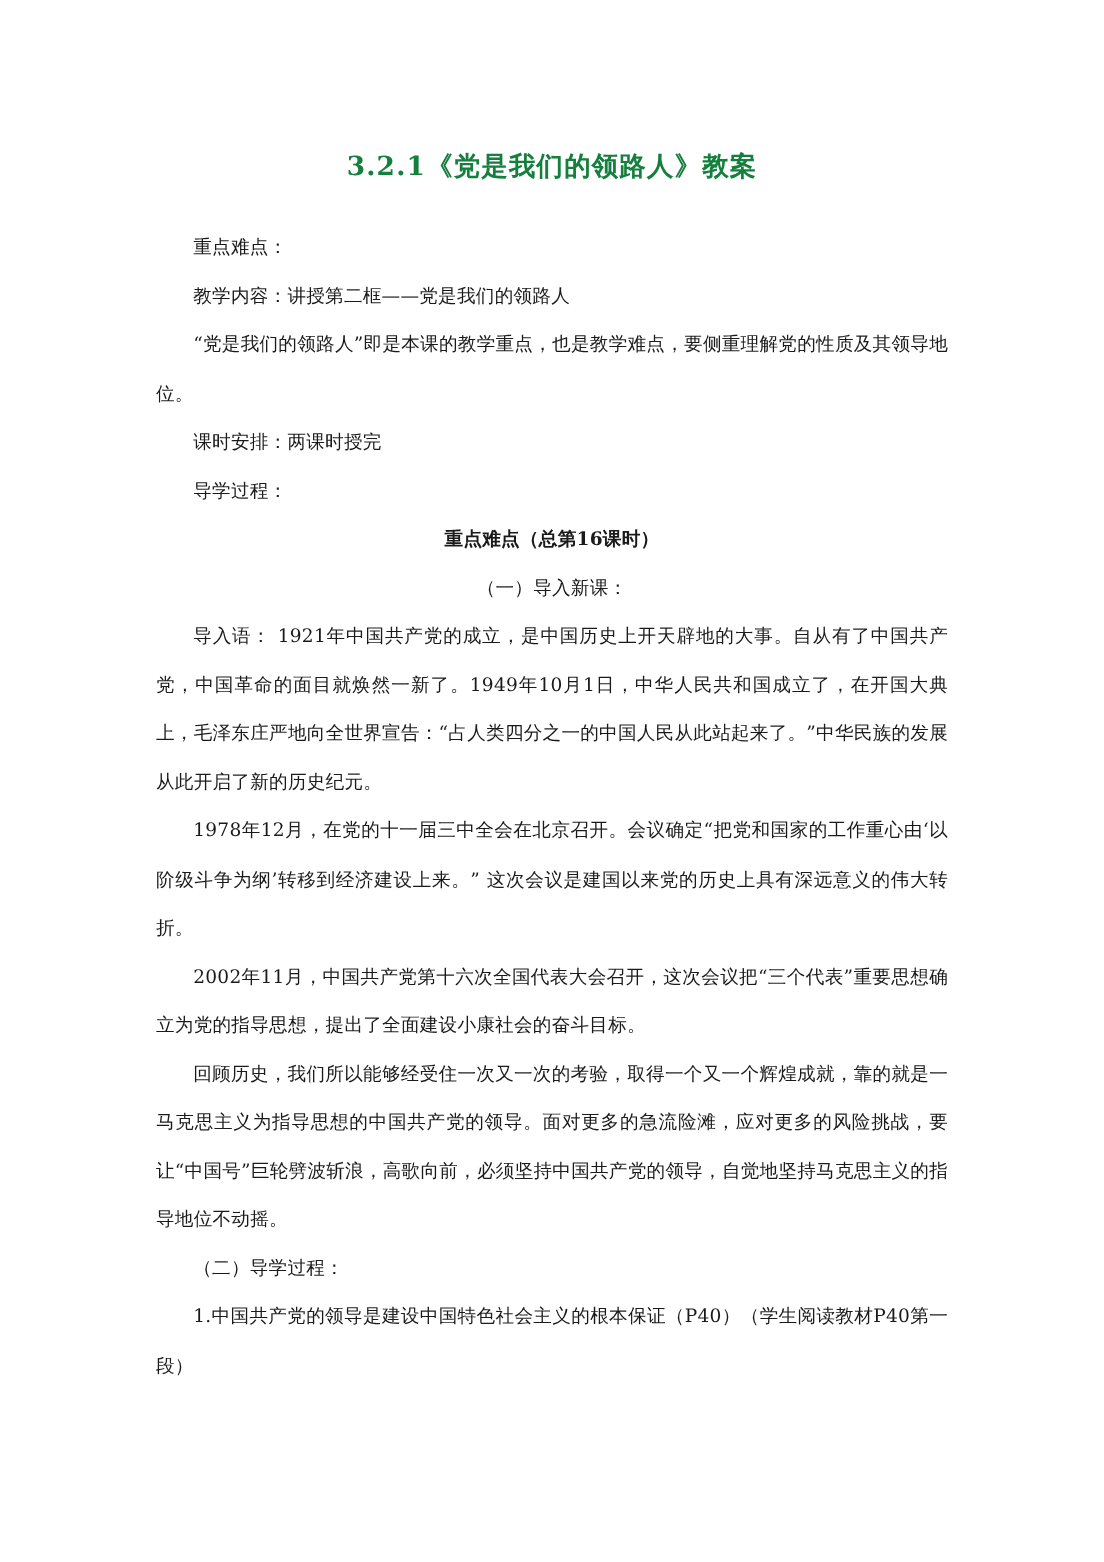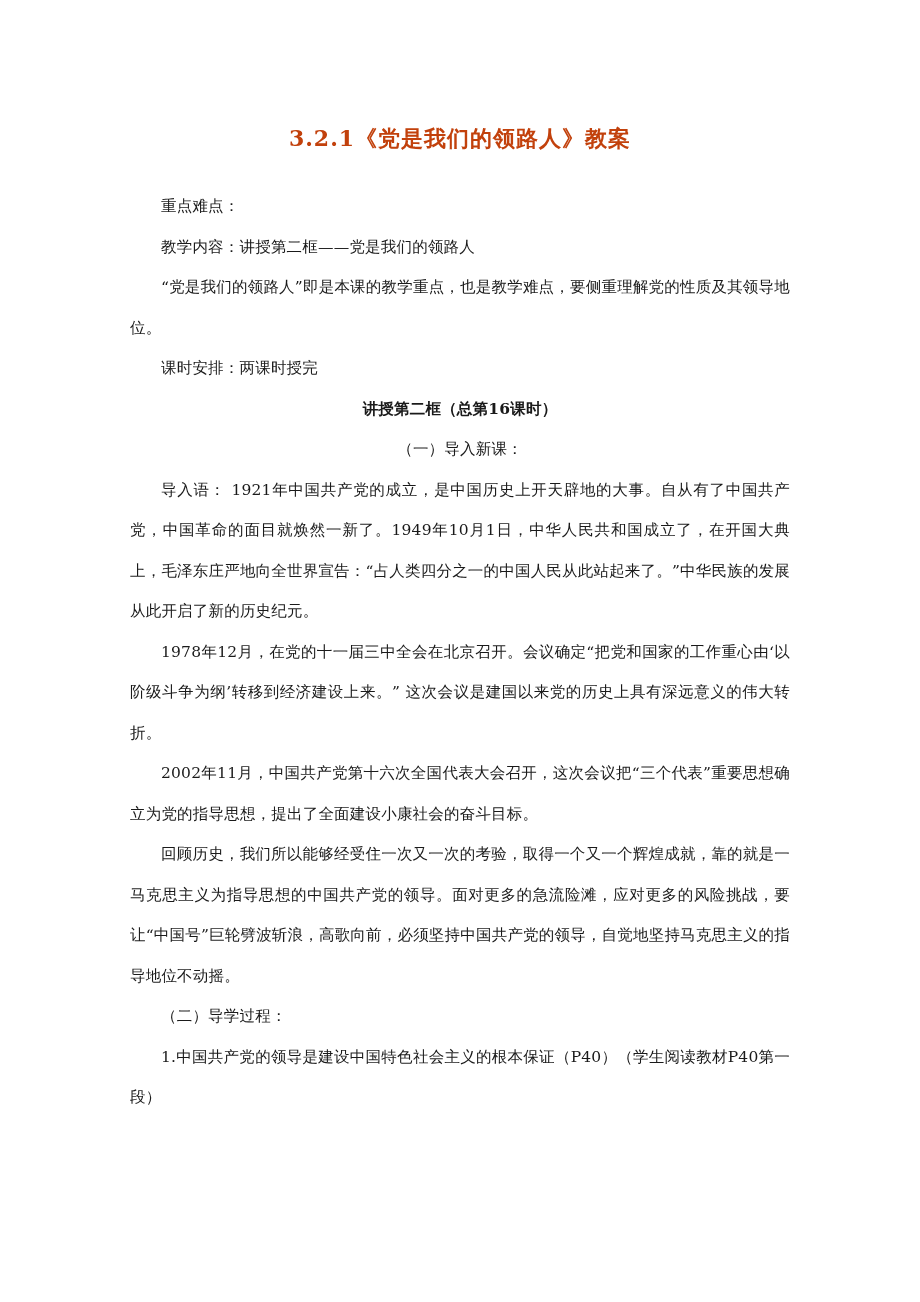--- a/index.html
+++ b/index.html
@@ -24,21 +24,21 @@
       background: #ffffff;
     }
     .title {
       position: absolute;
       top: 124px;
       left: 0;
       width: 920px;
       text-align: center;
       font-size: 22px;
       font-weight: bold;
-      color: #c2410c;
+      color: #15803d;
       letter-spacing: 1px;
       font-family: "DejaVu Serif", "Liberation Serif", serif;
     }
     .content {
       position: absolute;
       left: 130px;
       top: 186px;
       width: 660px;
     }
     .para {
@@ -61,21 +61,22 @@
 <body>
 
 <div class="page">
   <div class="title">3.2.1《党是我们的领路人》教案</div>
 
   <div class="content">
     <p class="para">重点难点：</p>
     <p class="para">教学内容：讲授第二框——党是我们的领路人</p>
     <p class="para">“党是我们的领路人”即是本课的教学重点，也是教学难点，要侧重理解党的性质及其领导地位。</p>
     <p class="para">课时安排：两课时授完</p>
-    <p class="para center bold">讲授第二框（总第16课时）</p>
+    <p class="para">导学过程：</p>
+    <p class="para center bold">重点难点（总第16课时）</p>
     <p class="para center">（一）导入新课：</p>
     <p class="para">导入语： 1921年中国共产党的成立，是中国历史上开天辟地的大事。自从有了中国共产党，中国革命的面目就焕然一新了。1949年10月1日，中华人民共和国成立了，在开国大典上，毛泽东庄严地向全世界宣告：“占人类四分之一的中国人民从此站起来了。”中华民族的发展从此开启了新的历史纪元。</p>
     <p class="para">1978年12月，在党的十一届三中全会在北京召开。会议确定“把党和国家的工作重心由‘以阶级斗争为纲’转移到经济建设上来。” 这次会议是建国以来党的历史上具有深远意义的伟大转折。</p>
     <p class="para">2002年11月，中国共产党第十六次全国代表大会召开，这次会议把“三个代表”重要思想确立为党的指导思想，提出了全面建设小康社会的奋斗目标。</p>
     <p class="para">回顾历史，我们所以能够经受住一次又一次的考验，取得一个又一个辉煌成就，靠的就是一马克思主义为指导思想的中国共产党的领导。面对更多的急流险滩，应对更多的风险挑战，要让“中国号”巨轮劈波斩浪，高歌向前，必须坚持中国共产党的领导，自觉地坚持马克思主义的指导地位不动摇。</p>
     <p class="para">（二）导学过程：</p>
     <p class="para">1.中国共产党的领导是建设中国特色社会主义的根本保证（P40）（学生阅读教材P40第一段）</p>
   </div>
 </div>
 

